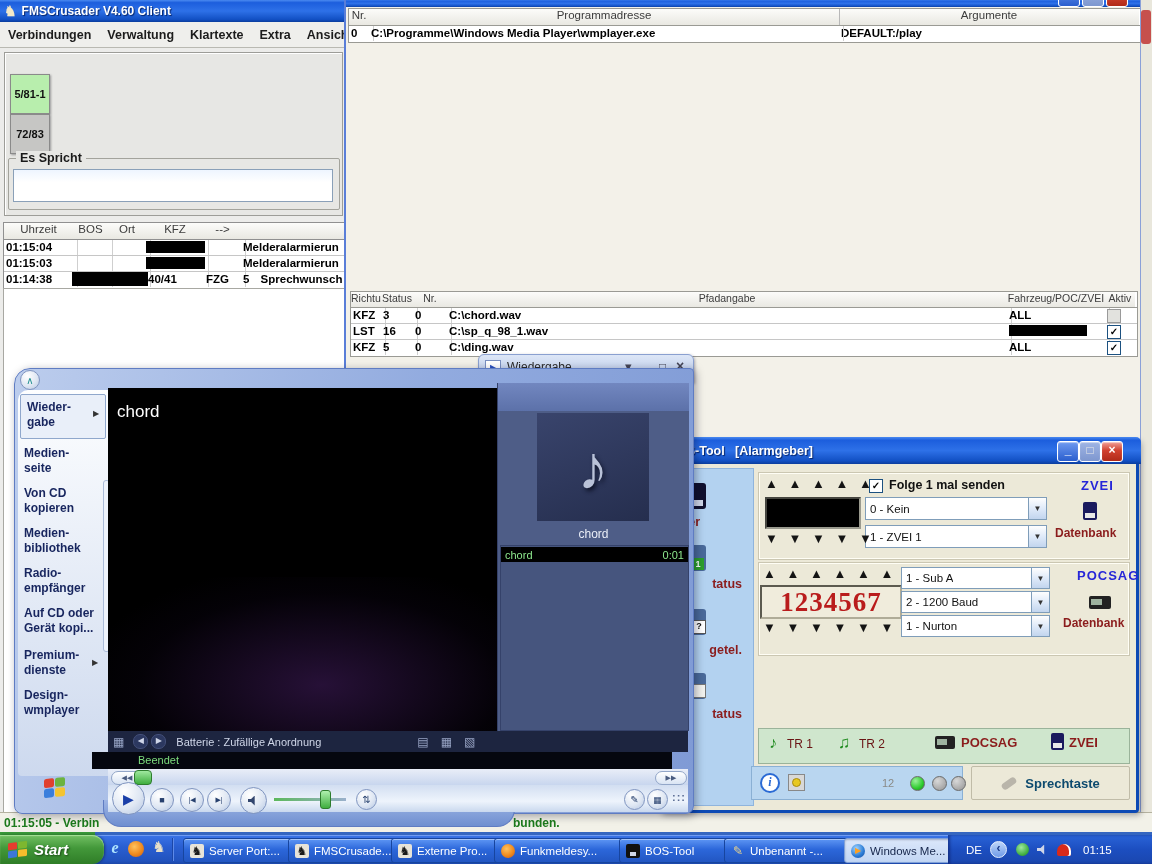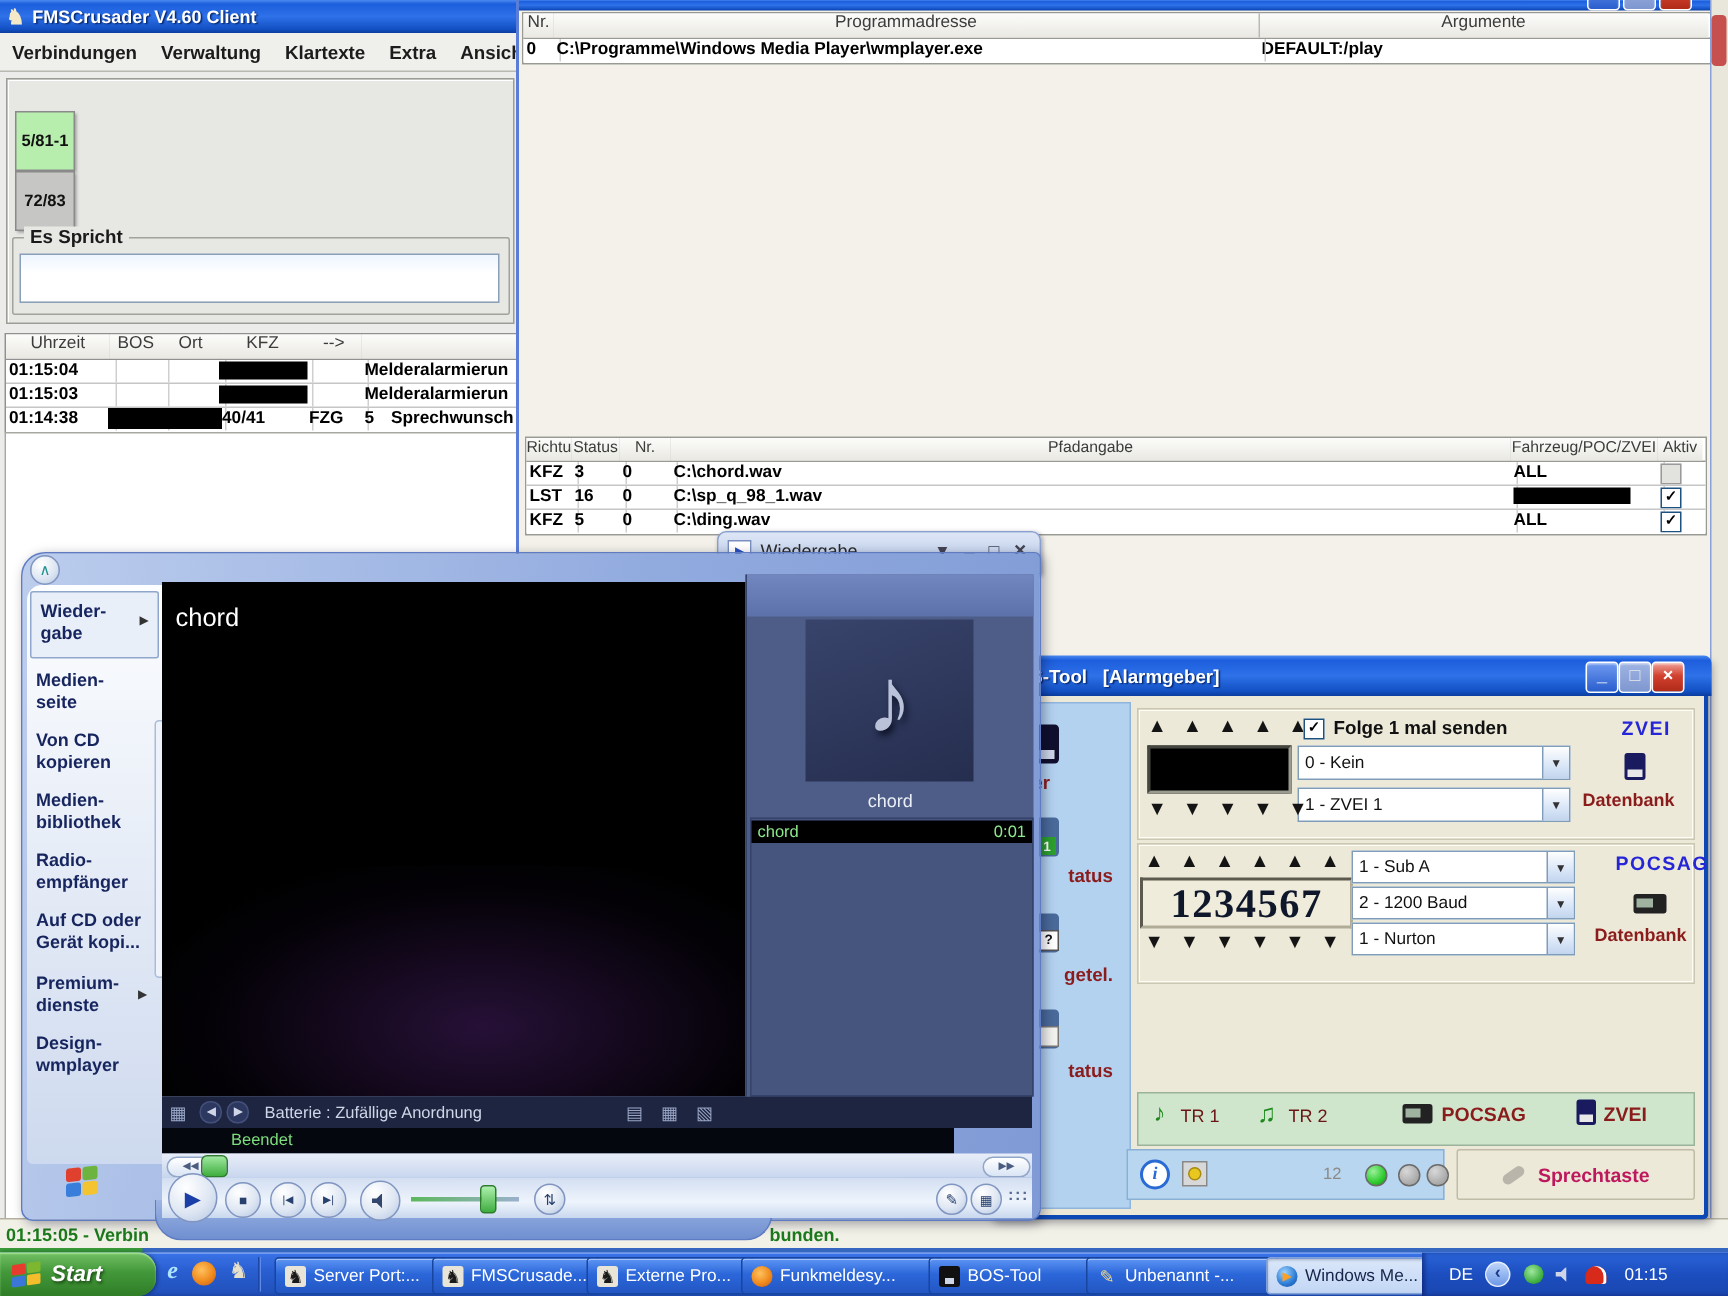--- a/index.html
+++ b/index.html
@@ -231,21 +231,21 @@
   </div>
   <div class="a" style="left:420px;top:62px;width:14px;height:18px;background:#1a1a5e;border-radius:2px">
       <span class="a" style="left:2px;bottom:2px;width:10px;height:5px;background:#e8e8e8"></span>
     </div>
   <span class="a rl" style="left:392px;top:86px;font-size:12px">Datenbank</span>
   <span class="a tri" style="left:102px;top:91px">▼ ▼ ▼ ▼ ▼</span>
 
   <div class="a grp" style="left:95px;top:122px;width:370px;height:92px"></div>
   <span class="a tri" style="left:100px;top:126px">▲ ▲ ▲ ▲ ▲ ▲ ▲</span>
   <div class="a" style="left:97px;top:145px;width:138px;height:30px;background:#f0ecdc;border:2px inset #b0ac98;display:flex;align-items:center;justify-content:center">
-    <span style="font-family:'Liberation Serif',serif;font-weight:bold;font-size:27px;color:#0f172a;letter-spacing:1px;line-height:26px">1234567</span>
+    <span style="font-family:'Liberation Serif',serif;font-weight:bold;font-size:27px;color:#b91c1c;letter-spacing:1px;line-height:26px">1234567</span>
   </div>
   <span class="a tri" style="left:100px;top:180px">▼ ▼ ▼ ▼ ▼ ▼ ▼</span>
   <div class="a combo" style="left:238px;top:127px;width:147px;height:20px">
     <span class="ctext">1 - Sub A</span>
     <span class="cbtn">▼</span>
   </div>
   <div class="a combo" style="left:238px;top:151px;width:147px;height:20px">
     <span class="ctext">2 - 1200 Baud</span>
     <span class="cbtn">▼</span>
   </div>
@@ -278,21 +278,21 @@
     <span class="a" style="left:36px;top:7px;width:15px;height:15px;background:#d8d8d8;border:1px solid #888">
         <span class="a" style="left:3px;top:3px;width:7px;height:7px;border-radius:50%;background:#e8c820;border:1px solid #a88a10"></span>
       </span>
     <span class="a" style="left:130px;top:10px;color:#8a8a86;font-size:11px">12</span>
     <span class="a led" style="left:158px;top:9px;background:radial-gradient(circle at 35% 30%,#9bf09b,#2ecc2e 60%,#1a8a1a)"></span>
     <span class="a led" style="left:180px;top:9px;background:radial-gradient(circle at 35% 30%,#d8d8d8,#a8a8a8 70%)"></span>
     <span class="a led" style="left:199px;top:9px;background:radial-gradient(circle at 35% 30%,#d8d8d8,#a8a8a8 70%)"></span>
   </div>
   <div class="a" style="left:308px;top:326px;width:157px;height:32px;background:#ece9d8;border:1px solid #c0bca8;border-radius:2px;display:flex;align-items:center;justify-content:center;gap:8px">
     <span style="width:16px;height:7px;background:#b9b5aa;border-radius:4px;transform:rotate(-35deg)"></span>
-    <span class="bd" style="color:#be185d;font-size:13px">Sprechtaste</span>
+    <span class="bd" style="color:#0c4a6e;font-size:13px">Sprechtaste</span>
   </div>
 </div>
 
 <div class="a" style="left:14px;top:354px;width:678px;height:478px;z-index:4">
 
   <div class="a" style="left:464px;top:0;width:214px;height:27px;background:linear-gradient(#dde6f6,#b4c6e8);border:1px solid #8aa0d0;border-radius:6px 6px 0 0;box-shadow:1px 1px 3px rgba(0,0,40,.3)">
     <span class="a" style="left:6px;top:5px;width:14px;height:14px;background:#fff;border:1px solid #7a8fc0;text-align:center;line-height:13px;font-size:8px;color:#2a50c0">▶</span>
     <span class="a" style="left:28px;top:5px;color:#2a2a2a;font-size:12px">Wiedergabe</span>
     <span class="a" style="left:146px;top:4px;color:#445;font-size:13px">▾</span>
     <span class="a" style="left:164px;top:2px;color:#445;font-weight:bold;font-size:12px">_</span>
@@ -350,21 +350,21 @@
   <div class="a" style="left:94px;top:377px;width:580px;height:21px;background:#1d2540;display:flex;align-items:center">
     <span style="color:#9aa7c8;font-size:12px;margin-left:5px">▦</span>
     <span style="color:#cfd6e8;font-size:8px;margin-left:9px;background:#2c3860;border:1px solid #44507a;border-radius:7px;width:13px;height:13px;text-align:center;line-height:12px">◀</span>
     <span style="color:#cfd6e8;font-size:8px;margin-left:3px;background:#2c3860;border:1px solid #44507a;border-radius:7px;width:13px;height:13px;text-align:center;line-height:12px">▶</span>
     <span style="color:#cfd6e8;font-size:11px;margin-left:10px">Batterie : Zufällige Anordnung</span>
     <span style="color:#98a4c4;font-size:12px;margin-left:96px">▤</span>
     <span style="color:#98a4c4;font-size:12px;margin-left:12px">▦</span>
     <span style="color:#98a4c4;font-size:12px;margin-left:12px">▧</span>
   </div>
 
-  <div class="a" style="left:94px;top:398px;width:528px;height:17px;background:#05070f">
+  <div class="a" style="left:78px;top:398px;width:580px;height:17px;background:#05070f">
     <span class="a" style="left:46px;top:2px;color:#7ddd7d;font-size:11px">Beendet</span>
   </div>
 
   <div class="a" style="left:94px;top:415px;width:580px;height:16px;background:linear-gradient(#e9eef8,#c8d6ee)">
     <span class="pill" style="left:3px;top:2px;width:30px">◀◀</span>
     <span class="a" style="left:26px;top:1px;width:16px;height:13px;background:linear-gradient(#9fe89f,#3fae3f);border:1px solid #2d7d2d;border-radius:4px"></span>
     <span class="pill" style="left:547px;top:2px;width:30px">▶▶</span>
   </div>
 
   <div class="a" style="left:94px;top:431px;width:580px;height:27px;background:linear-gradient(#d2def1,#eef4fc 60%,#c9d8ee)">

